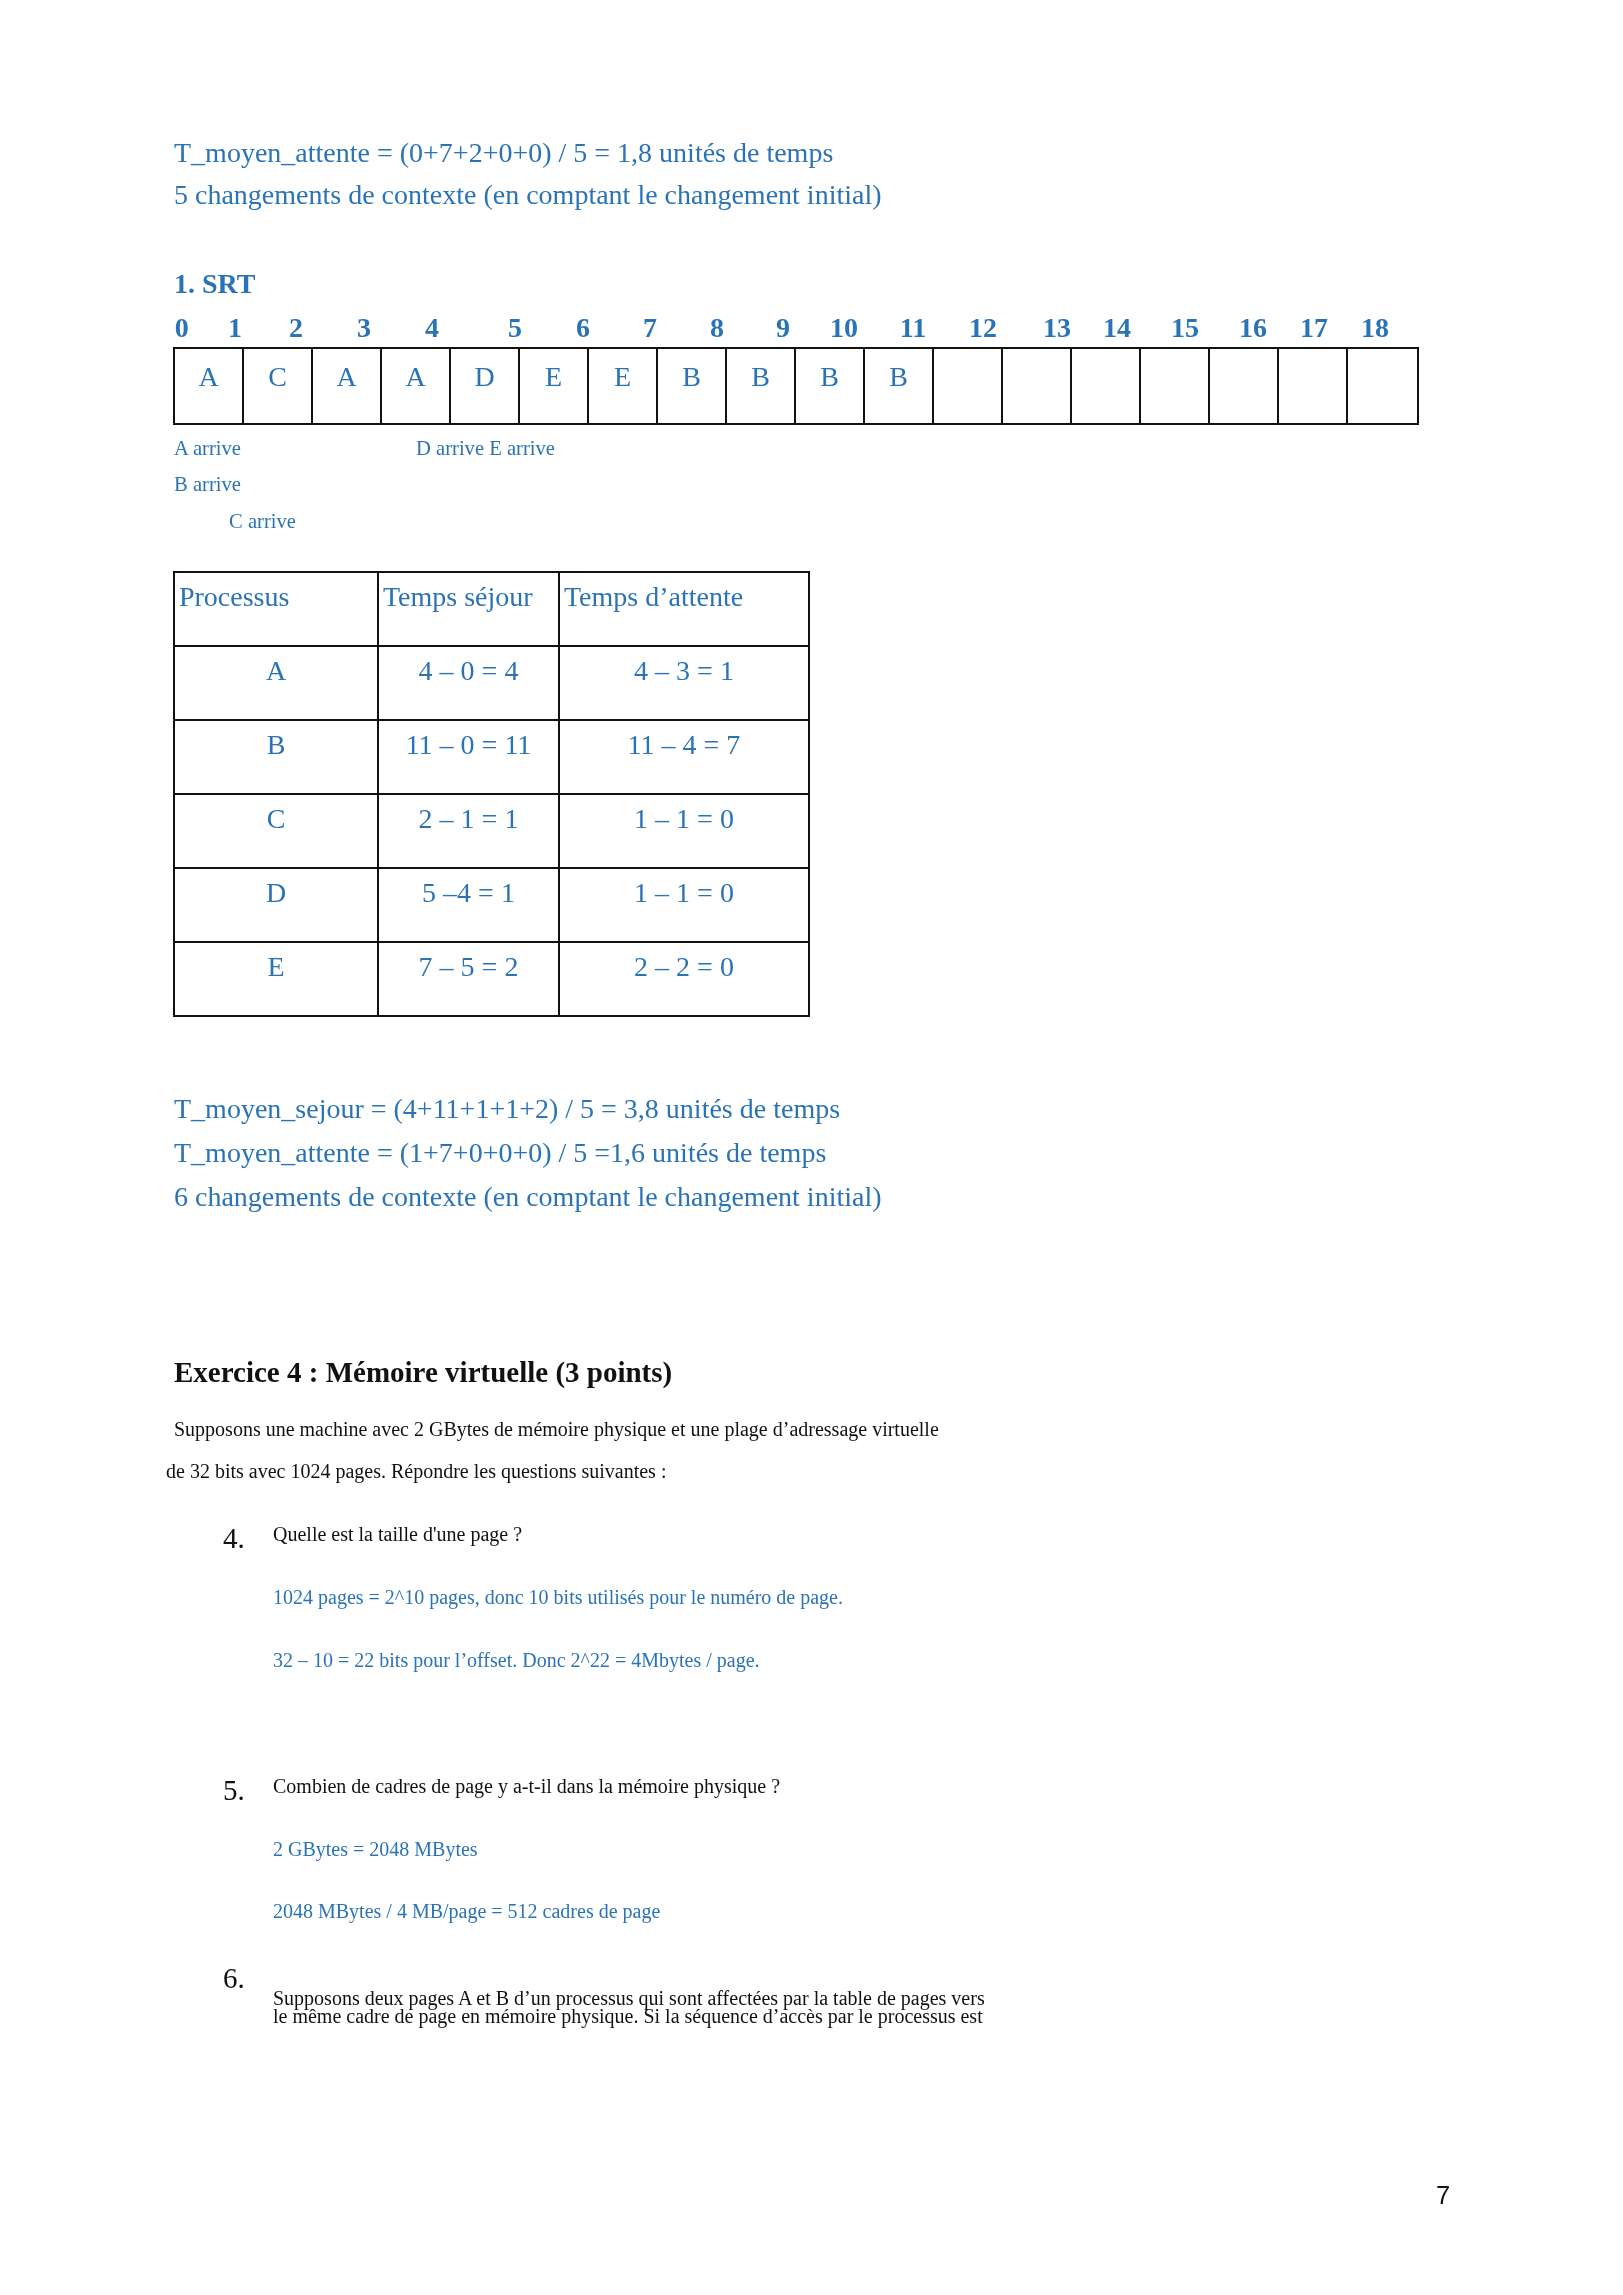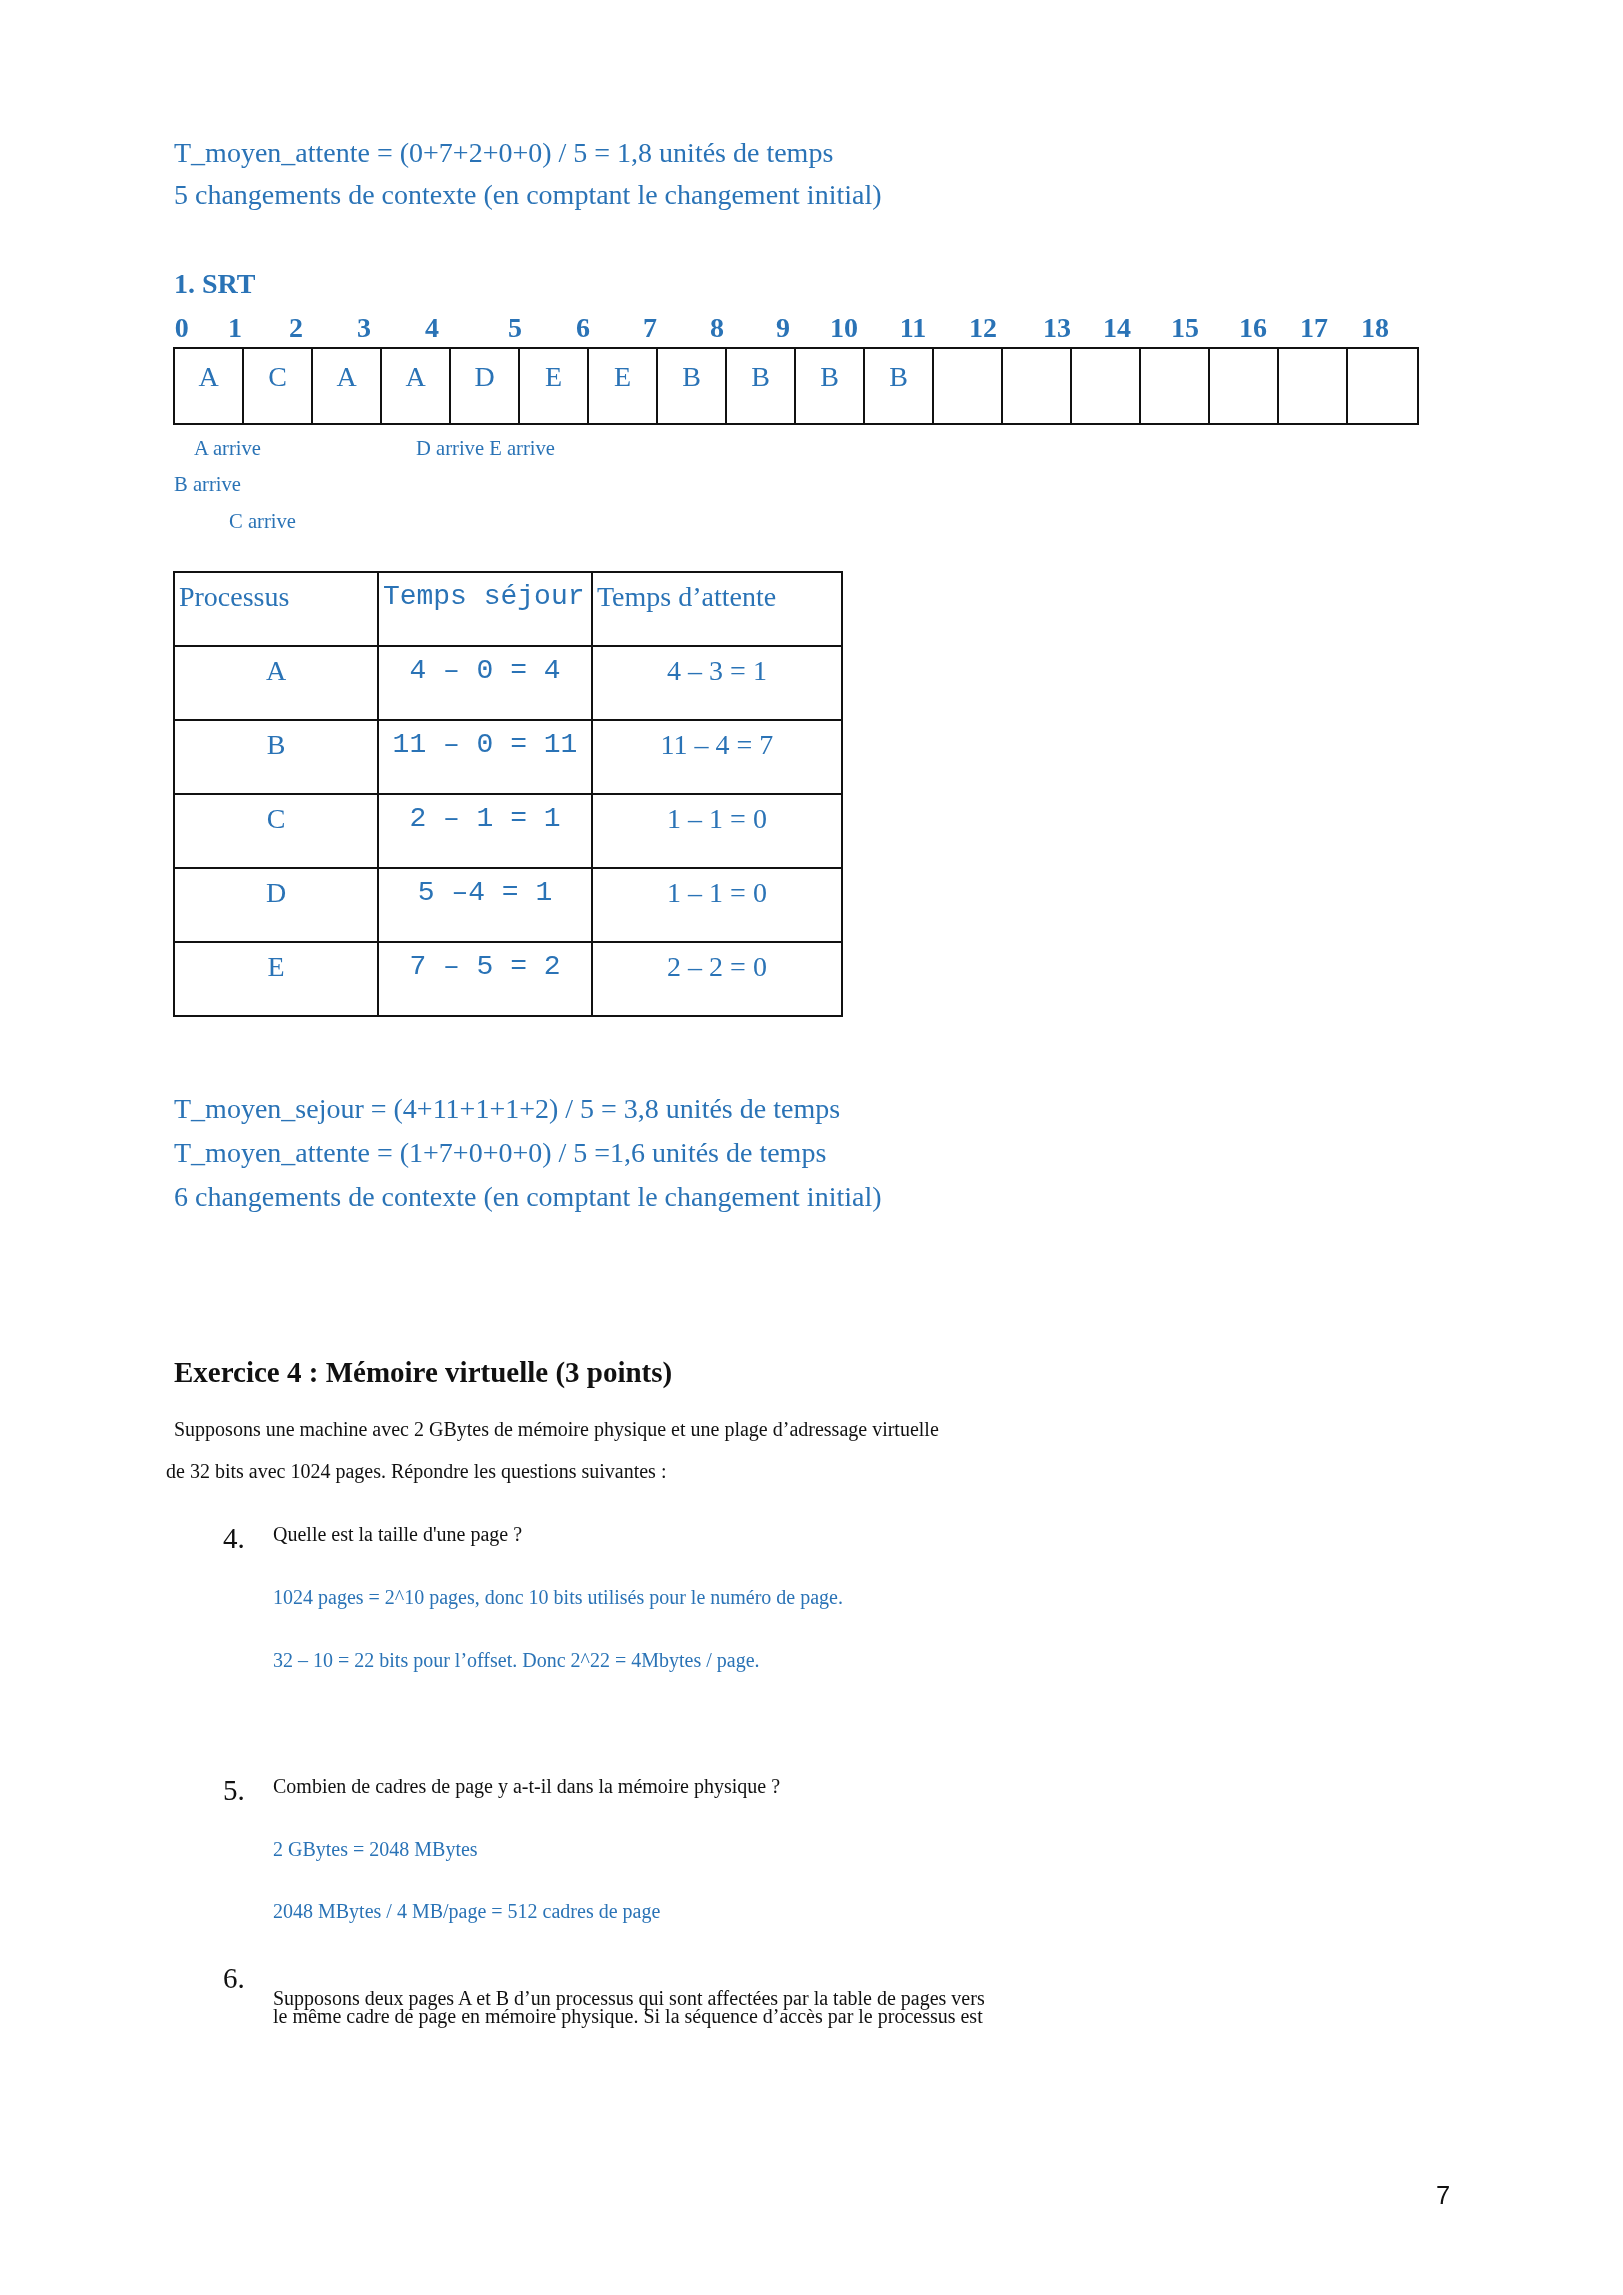--- a/index.html
+++ b/index.html
@@ -19,21 +19,21 @@
            font-size: 28px; text-align: center; padding-top: 11.8px; }
   .gcell:last-child { border-right: none; }
 
   .arrive { font-size: 20.6px; line-height: 1; }
 
   
   table.proc { position: absolute; top: 571px; left: 173px; border-collapse: collapse; }
   table.proc td { border: 2.5px solid #111; height: 74px; box-sizing: border-box;
                   font-size: 28px; vertical-align: top; padding: 7.8px 0 0 0; margin-top: 8px; }
   table.proc td.c0 { width: 204px; }
-  table.proc td.c1 { width: 214px; font-family: Liberation Mono, monospace; }
+  table.proc td.c1 { width: 181px; }
   table.proc td.c2 { width: 250px; }
   table.proc tr.head td { text-align: left; padding-left: 3.9px; }
   table.proc tr.row td { text-align: center; }
 
   .qnum { position: absolute; font-size: 29px; line-height: 1; }
   .body-text { font-size: 20px; line-height: 1; }
 </style>
 </head>
 <body>
 
@@ -78,21 +78,21 @@
   <div class="gcell">B</div>
   <div class="gcell"></div>
   <div class="gcell"></div>
   <div class="gcell"></div>
   <div class="gcell"></div>
   <div class="gcell"></div>
   <div class="gcell"></div>
   <div class="gcell"></div>
 </div>
 
-<div class="abs arrive blue" style="left:174px; top:438px;margin-left:20px;">A arrive</div>
+<div class="abs arrive blue" style="left:174px; top:438px;">A arrive</div>
 <div class="abs arrive blue" style="left:174px; top:474px;">B arrive</div>
 <div class="abs arrive blue" style="left:229px; top:511px;">C arrive</div>
 <div class="abs arrive blue" style="left:416px; top:438px;">D arrive E arrive</div>
 
 <table class="proc blue">
   <tbody>
       <tr class="head">
     <td class="c0">Processus</td>
     <td class="c1">Temps séjour</td>
     <td class="c2">Temps d’attente</td>

